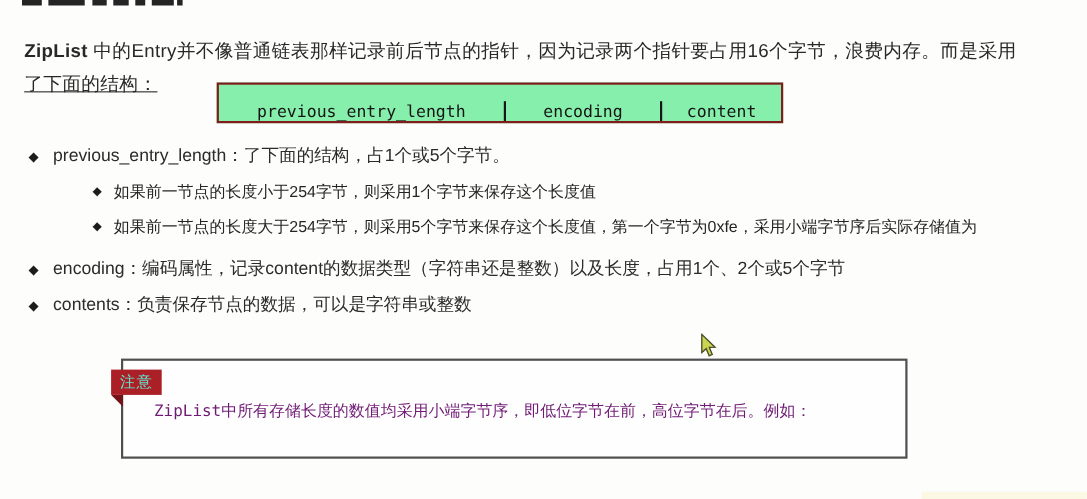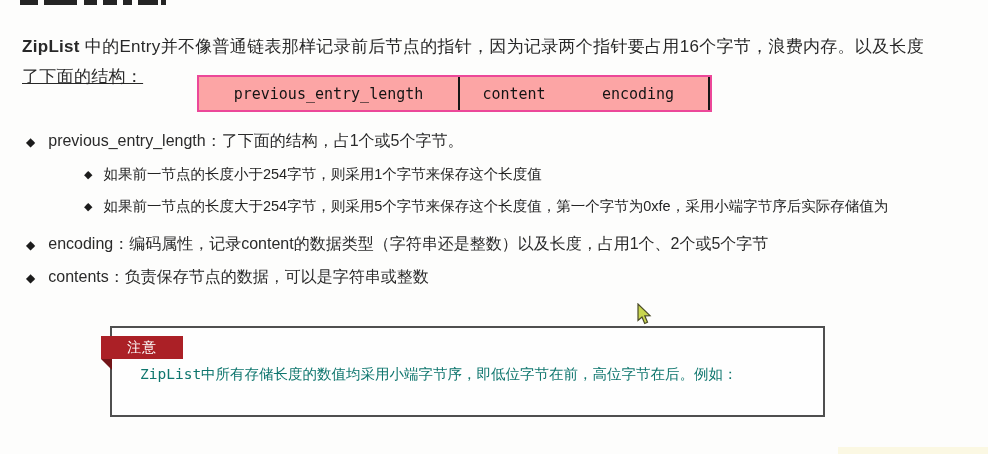--- a/index.html
+++ b/index.html
@@ -11,21 +11,21 @@
   }
   .frag{position:absolute;top:0;height:5px;background:#242424;}
 
   .intro-line{position:absolute;left:22px;font-size:17px;letter-spacing:.3px;white-space:nowrap;}
   #intro-line1{top:18px;}
   #intro-line2{top:48px;text-decoration:underline;}
   .term{font-weight:700;}
 
   .entry-table{
     position:absolute;left:197px;top:75px;height:33px;
-    display:flex;border:2px solid #ec4899;background:#fca5a5;
+    display:flex;border:2px solid #7f1d1d;background:#86efac;align-items:flex-end;
   }
   .entry-cell{
     display:flex;align-items:center;justify-content:center;
     font-family:"DejaVu Sans Mono","Liberation Mono",monospace;
     font-size:15px;color:#141414;border-right:2px solid #161616;
   }
   .entry-cell.c0{width:259px;}
   .entry-cell.c1{width:140px;}
   .entry-cell.c2{width:108px;border-right:none;}
 
@@ -44,32 +44,32 @@
   #sub-bullet-2{top:197px;}
   #bullet-encoding{top:234px;}
   #bullet-contents{top:267px;}
 
   .note-box{
     position:absolute;left:110px;top:326px;width:711px;height:87px;
     border:2px solid var(--note-border,#4f4f4f);background:#fefefe;
   }
   .note-label{
     position:absolute;left:-11px;top:8px;
-    background:var(--note-red,#ab2026);color:#ffffff;
-    font-size:14px;line-height:1;padding:4px 26px 5px;letter-spacing:1px;
+    background:var(--note-red,#ab2026);color:#5eead4;
+    font-size:14px;line-height:1;padding:4px 8px 5px;letter-spacing:1px;
     white-space:nowrap;
   }
   .note-fold{
     position:absolute;left:-11px;top:31px;width:11px;height:11px;
     background:var(--note-fold,#731418);
     clip-path:polygon(0 0,100% 0,100% 100%);
   }
   .note-text{
     position:absolute;left:28px;top:36px;line-height:21px;
-    font-size:14.5px;color:#0f766e;white-space:nowrap;
+    font-size:14.5px;color:#701a75;white-space:nowrap;
     font-family:"DejaVu Sans Mono","Liberation Mono",monospace;
   }
   .cursor{position:absolute;left:636px;top:303px;}
   .corner-sliver{
     position:absolute;left:838px;top:447px;width:150px;height:7px;
     background:#fbf8e3;
   }
 </style>
 </head>
 <body>
@@ -77,27 +77,27 @@
 <div>
 
   <div class="frag" style="left:20px;width:18px;"></div>
   <div class="frag" style="left:44px;width:33px;"></div>
   <div class="frag" style="left:84px;width:13px;"></div>
   <div class="frag" style="left:103px;width:14px;"></div>
   <div class="frag" style="left:123px;width:9px;"></div>
   <div class="frag" style="left:138px;width:20px;"></div>
   <div class="frag" style="left:161px;width:5px;"></div>
 
-  <p id="intro-line1" class="intro-line"><span class="term">ZipList</span><span> 中的Entry并不像普通链表那样记录前后节点的指针，因为记录两个指针要占用16个字节，浪费内存。以及长度</span></p>
+  <p id="intro-line1" class="intro-line"><span class="term">ZipList</span><span> 中的Entry并不像普通链表那样记录前后节点的指针，因为记录两个指针要占用16个字节，浪费内存。而是采用</span></p>
   <p id="intro-line2" class="intro-line">了下面的结构：</p>
 
   <div class="entry-table">
     <div class="entry-cell c0">previous_entry_length</div>
+    <div class="entry-cell c1">encoding</div>
     <div class="entry-cell c2">content</div>
-    <div class="entry-cell c1">encoding</div>
   </div>
 
   <div id="bullet-prev" class="bullet-l1">
     <span class="diamond">◆</span>
     <span>previous_entry_length：了下面的结构，占1个或5个字节。</span>
   </div>
 
   <div id="sub-bullet-1" class="bullet-l2">
     <span class="diamond">◆</span>
     <span>如果前一节点的长度小于254字节，则采用1个字节来保存这个长度值</span>

